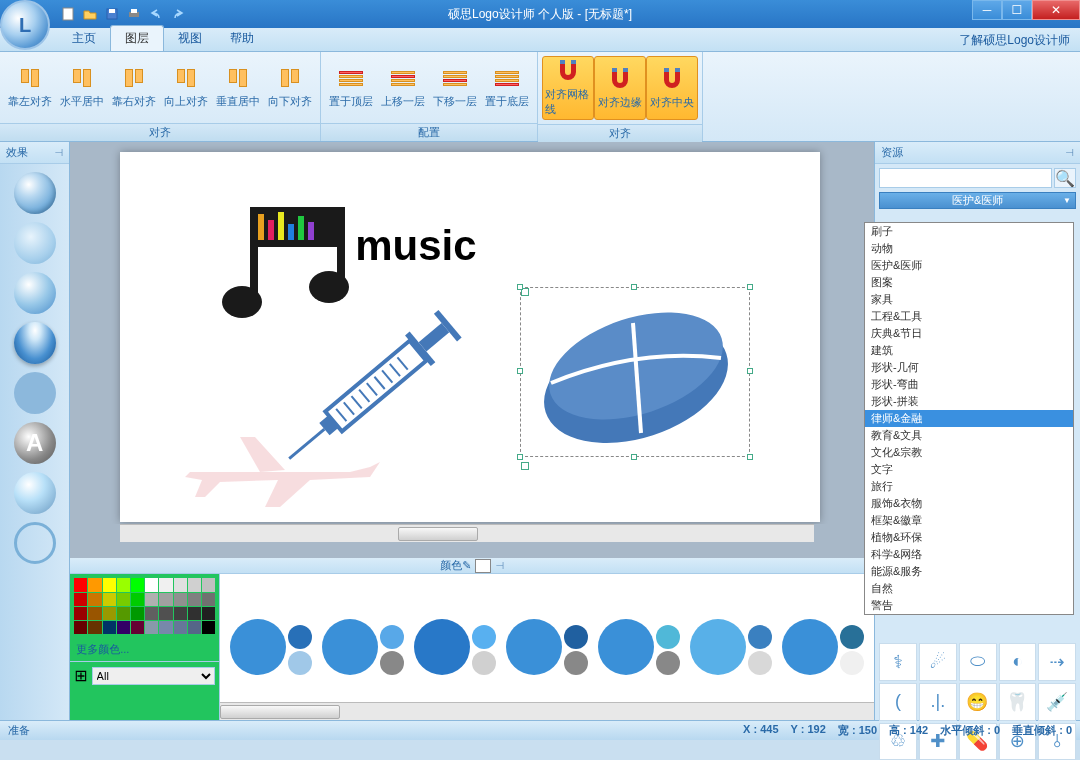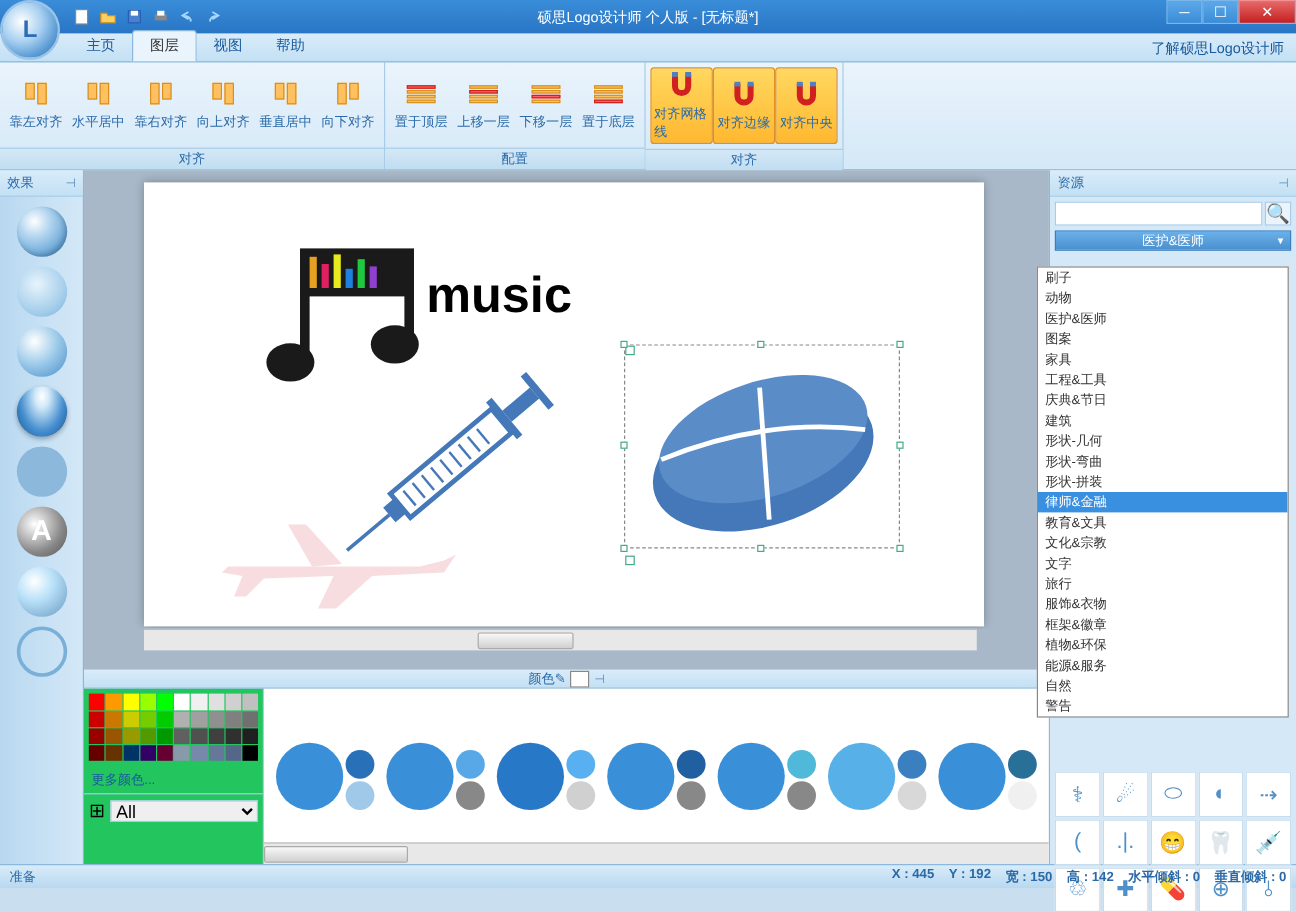--- a/index.html
+++ b/index.html
@@ -82,21 +82,21 @@
 .res-item { aspect-ratio: 1; border: 1px solid #c8dcec; background: #fff; display: flex; align-items: center; justify-content: center; cursor: pointer; color: #5090c8; font-size: 18px; }
 
 
 .bottom-area { height: 178px; display: flex; flex-direction: column; }
 .color-panel { display: flex; height: 160px; }
 .color-left { width: 150px; background: #22c55e; border-right: 1px solid #a8cce8; display: flex; flex-direction: column; }
 .swatch-grid { display: grid; grid-template-columns: repeat(10, 1fr); gap: 1px; padding: 4px; }
 .swatch { aspect-ratio: 1; cursor: pointer; }
 .more-colors { font-size: 11px; color: #1a5a9e; padding: 4px 6px; cursor: pointer; }
 .filter-row { display: flex; align-items: center; padding: 4px; gap: 4px; border-top: 1px solid #a8cce8; }
-.filter-select { flex: 1; height: 18px; font-size: 15px; border: 1px solid #a8cce8; }
+.filter-select { flex: 1; height: 18px; font-size: 11px; border: 1px solid #a8cce8; }
 .color-schemes { flex: 1; background: #fff; display: flex; align-items: center; padding: 0 10px; gap: 10px; overflow: hidden; position: relative; }
 .color-header-row { background: linear-gradient(#d9ecf9,#c3e0f4); height: 18px; border-bottom: 1px solid #a8cce8; display: flex; justify-content: center; align-items: center; padding: 0 6px; font-size: 11px; color: #2a6aa8; margin-top: 16px; }
 .picker-tools { display: flex; gap: 4px; align-items: center; }
 .color-preview { width: 16px; height: 14px; background: #fff; border: 1px solid #888; }
 .scheme { display: flex; align-items: flex-end; gap: 2px; }
 .scheme-big { width: 56px; height: 56px; border-radius: 50%; }
 .scheme-small { width: 24px; height: 24px; border-radius: 50%; }
 .scheme-scroll { position: absolute; bottom: 0; left: 0; right: 0; height: 18px; background: #e8e8e8; border-top: 1px solid #bbb; }
 .scheme-scroll-thumb { position: absolute; left: 0; width: 120px; height: 14px; top: 2px; background: linear-gradient(#f8f8f8,#d0d0d0); border: 1px solid #aaa; border-radius: 2px; }
 
@@ -554,20 +554,21 @@
     <div class="dropdown-item">形状-弯曲</div>
     <div class="dropdown-item">形状-拼装</div>
     <div class="dropdown-item selected">律师&amp;金融</div>
     <div class="dropdown-item">教育&amp;文具</div>
     <div class="dropdown-item">文化&amp;宗教</div>
     <div class="dropdown-item">文字</div>
     <div class="dropdown-item">旅行</div>
     <div class="dropdown-item">服饰&amp;衣物</div>
     <div class="dropdown-item">框架&amp;徽章</div>
     <div class="dropdown-item">植物&amp;环保</div>
+    <div class="dropdown-item">科学&amp;网络</div>
     <div class="dropdown-item">能源&amp;服务</div>
     <div class="dropdown-item">自然</div>
     <div class="dropdown-item">警告</div>
   </div>
 
 <div class="statusbar">
   <span>准备</span>
   <div class="status-right">
     <span><span>X :</span> <span>445</span></span>
     <span><span>Y :</span> <span>192</span></span>

